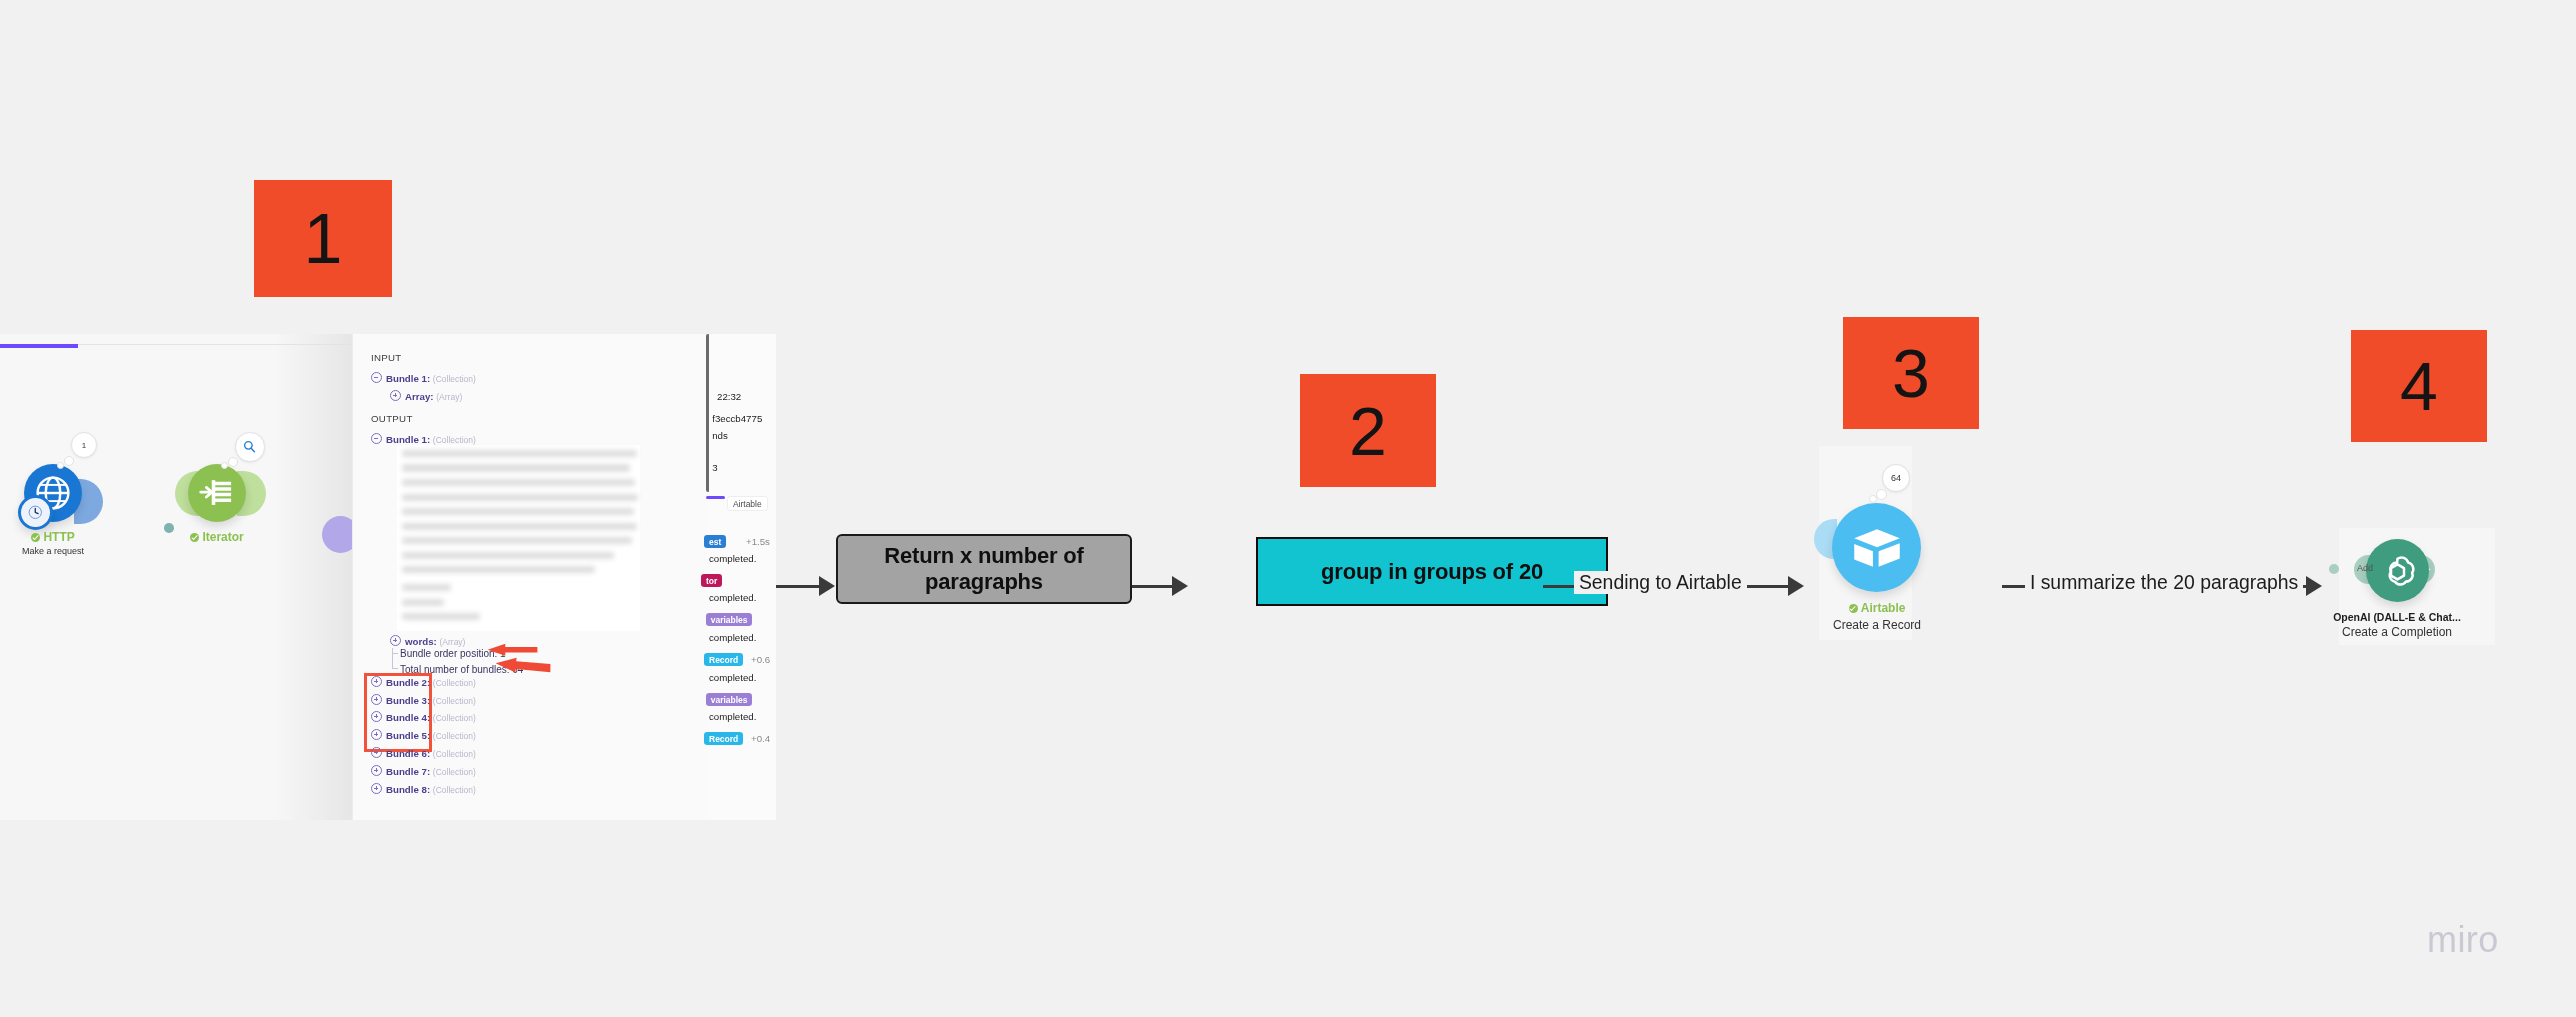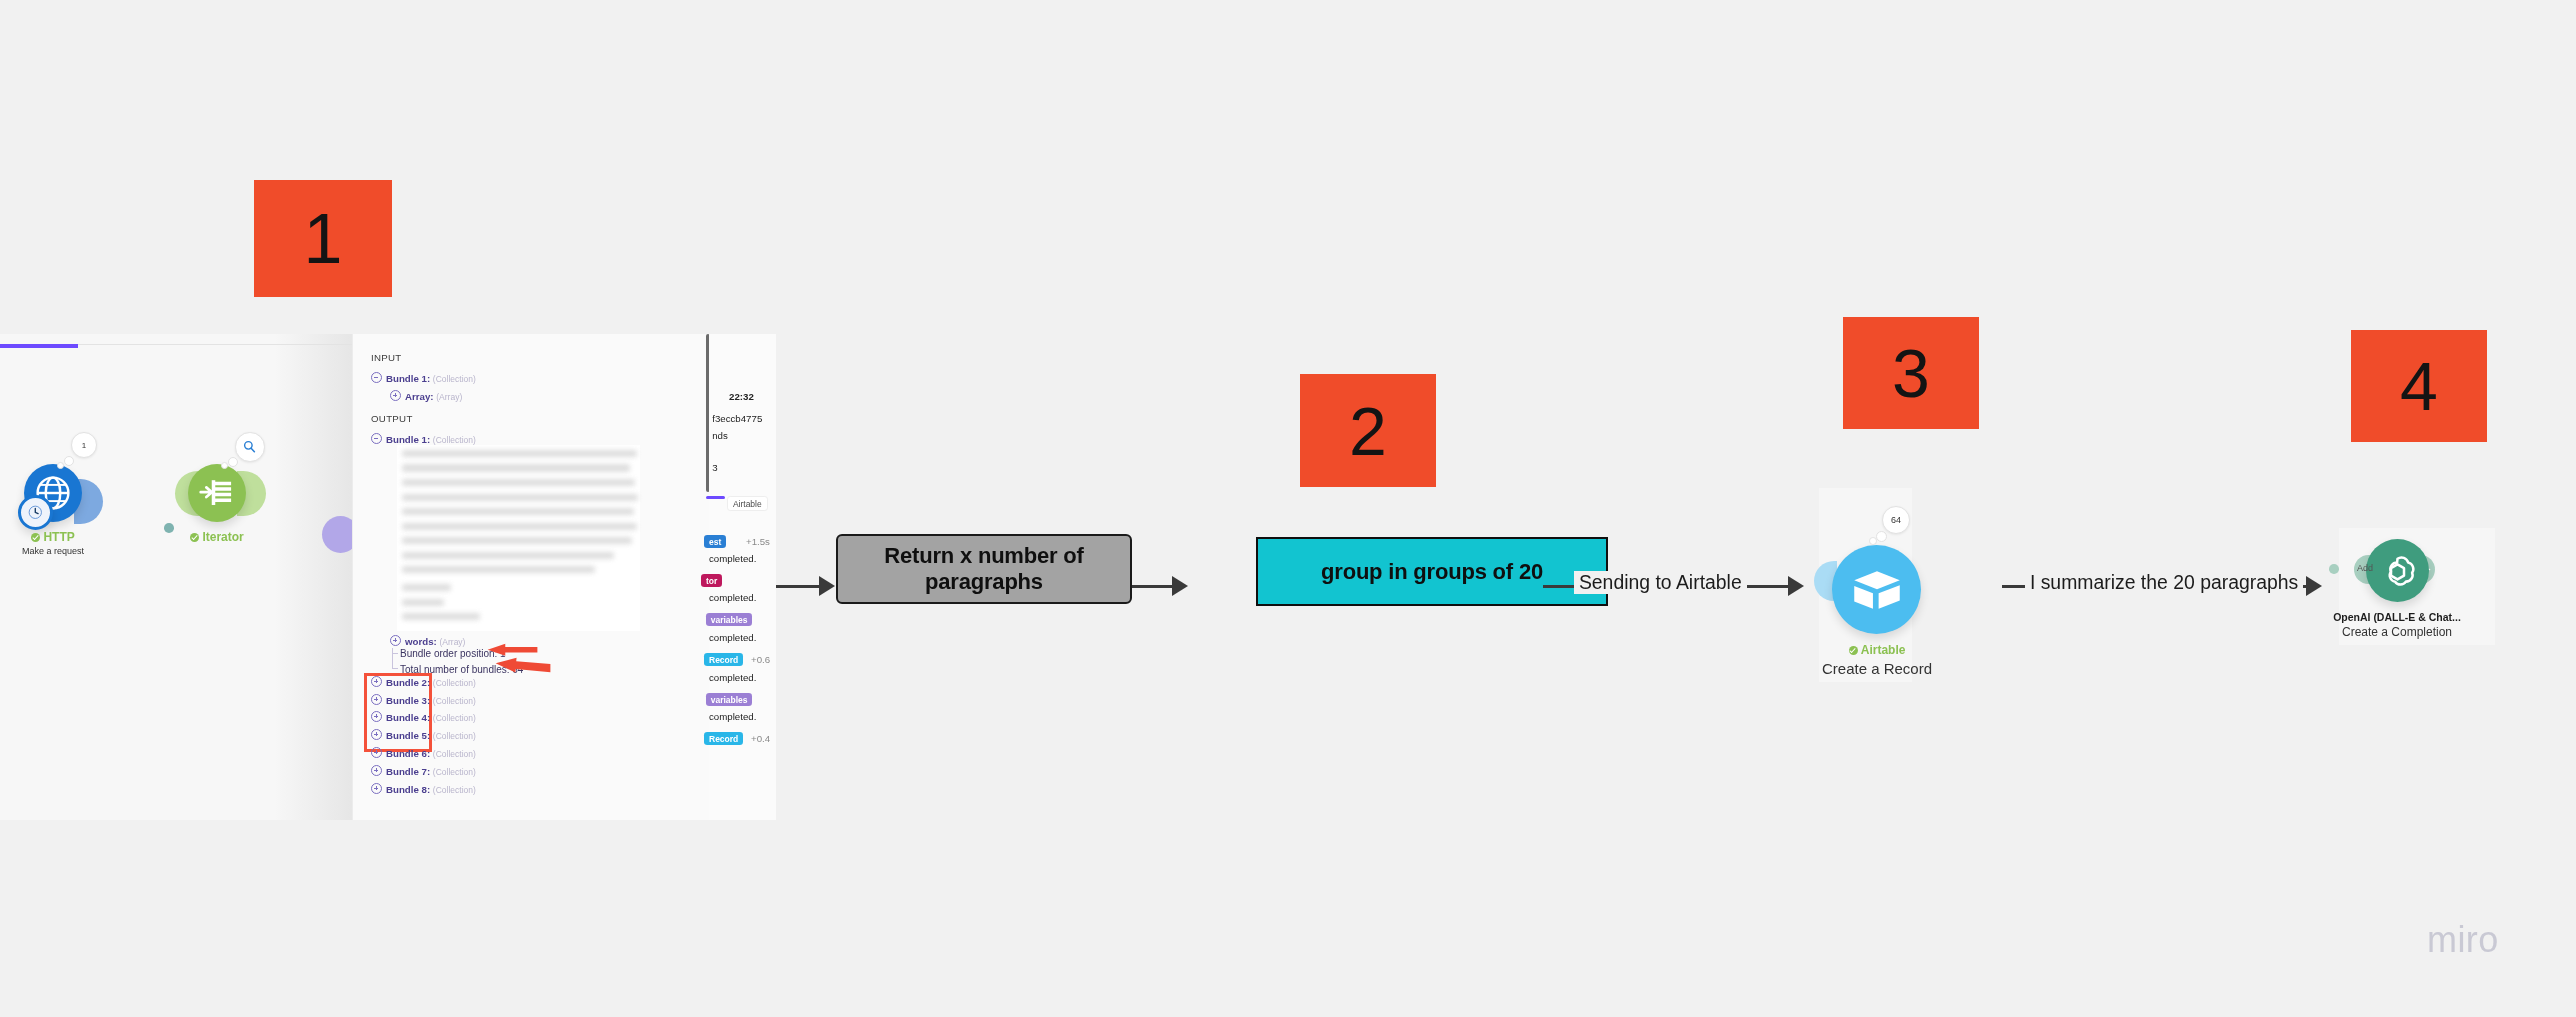--- a/index.html
+++ b/index.html
@@ -305,21 +305,21 @@
         <span class="pm plus"></span><b>Bundle 7:</b>
         <span class="ty">(Collection)</span>
       </div>
       <div class="dp-row" style="left:18px;top:449px;">
         <span class="pm plus"></span><b>Bundle 8:</b>
         <span class="ty">(Collection)</span>
       </div>
     </div>
 
     <div class="logcol">
-      <div class="log-t" style="left:8px;top:57px;font-weight:bold;margin-left:12px;">22:32</div>
+      <div class="log-t" style="left:8px;top:57px;font-weight:normal;">22:32</div>
       <div class="log-t" style="left:3.2px;top:79px;">f3eccb4775</div>
       <div class="log-t" style="left:3.2px;top:96px;">nds</div>
       <div class="log-t" style="left:3.2px;top:128px;">3</div>
 
       <div class="chip" style="left:18px;top:162px;background:#ffffff;color:#4a4a4a;font-weight:normal;border:0.8px solid #eee;">
         <span>Airtable</span>
       </div>
       <div class="chip" style="left:-3.2px;top:162px;background:#6d4aff;width:9.7px;"></div>
 
       <div class="chip" style="left:-4.9px;top:201px;background:#2a7fd4;">
@@ -373,38 +373,38 @@
   <div class="flowbox teal" style="left:1256px;top:537px;width:348px;height:65px;font-size:22px;">
     <span>group in groups of 20</span>
   </div>
 
   <div class="conn" style="left:1543px;top:585px;width:267px;">
     <div class="conn-line" style="left:0;width:247px;"></div>
     <div class="conn-head" style="left:245px;"></div>
     <div class="conn-label" style="left:31px;">Sending to Airtable</div>
   </div>
 
-  <div style="position:absolute;left:1819px;top:488px;width:93px;height:194px;background:#f6f6f6;">
+  <div style="position:absolute;left:1819px;top:446px;width:93px;height:194px;background:#f6f6f6;">
     <div class="node-bulb-l" style="position:absolute;left:-4.9px;top:73px;width:23px;height:40px;background:#aadcf5;"></div>
     <div class="node-circle" style="left:13px;top:57px;width:89px;height:89px;background:#4cbdf0;">
       <svg width="52" height="44" viewBox="0 0 64 54">
         <path d="M32 4 L60 15 L32 26 L4 15 Z" fill="#fff"></path>
         <path d="M4 22 L27 31 L27 50 L4 41 Z" fill="#fff"></path>
         <path d="M34 31 L60 21 L60 40 L34 50 Z" fill="#fff"></path>
       </svg>
     </div>
     <div class="bubble" style="left:63px;top:18px;width:26px;height:26px;font-size:9px;">
       <span>64</span>
     </div>
     <div class="bubble-dot" style="left:57px;top:43px;width:9px;height:9px;"></div>
     <div class="bubble-dot" style="left:50px;top:49px;width:5.7px;height:5.7px;"></div>
     <div class="node-label" style="left:-23px;top:155px;font-size:12px;">
       <span class="check"></span><span>Airtable</span>
     </div>
-    <div class="node-sub" style="left:-23px;top:172px;font-size:15px;">Create a Record</div>
+    <div class="node-sub" style="left:-23px;top:172px;font-size:12px;">Create a Record</div>
   </div>
 
   <div class="conn" style="left:2002px;top:585px;width:324px;">
     <div class="conn-line" style="left:0;width:306px;"></div>
     <div class="conn-head" style="left:304px;"></div>
     <div class="conn-label" style="left:23px;">I summarize the 20 paragraphs</div>
   </div>
 
   <div style="position:absolute;left:2339px;top:528px;width:156px;height:117px;background:#f6f6f6;">
     <div class="dot-connector" style="left:-9.7px;top:36px;width:9.7px;height:9.7px;background:#a8cfc0;"></div>

